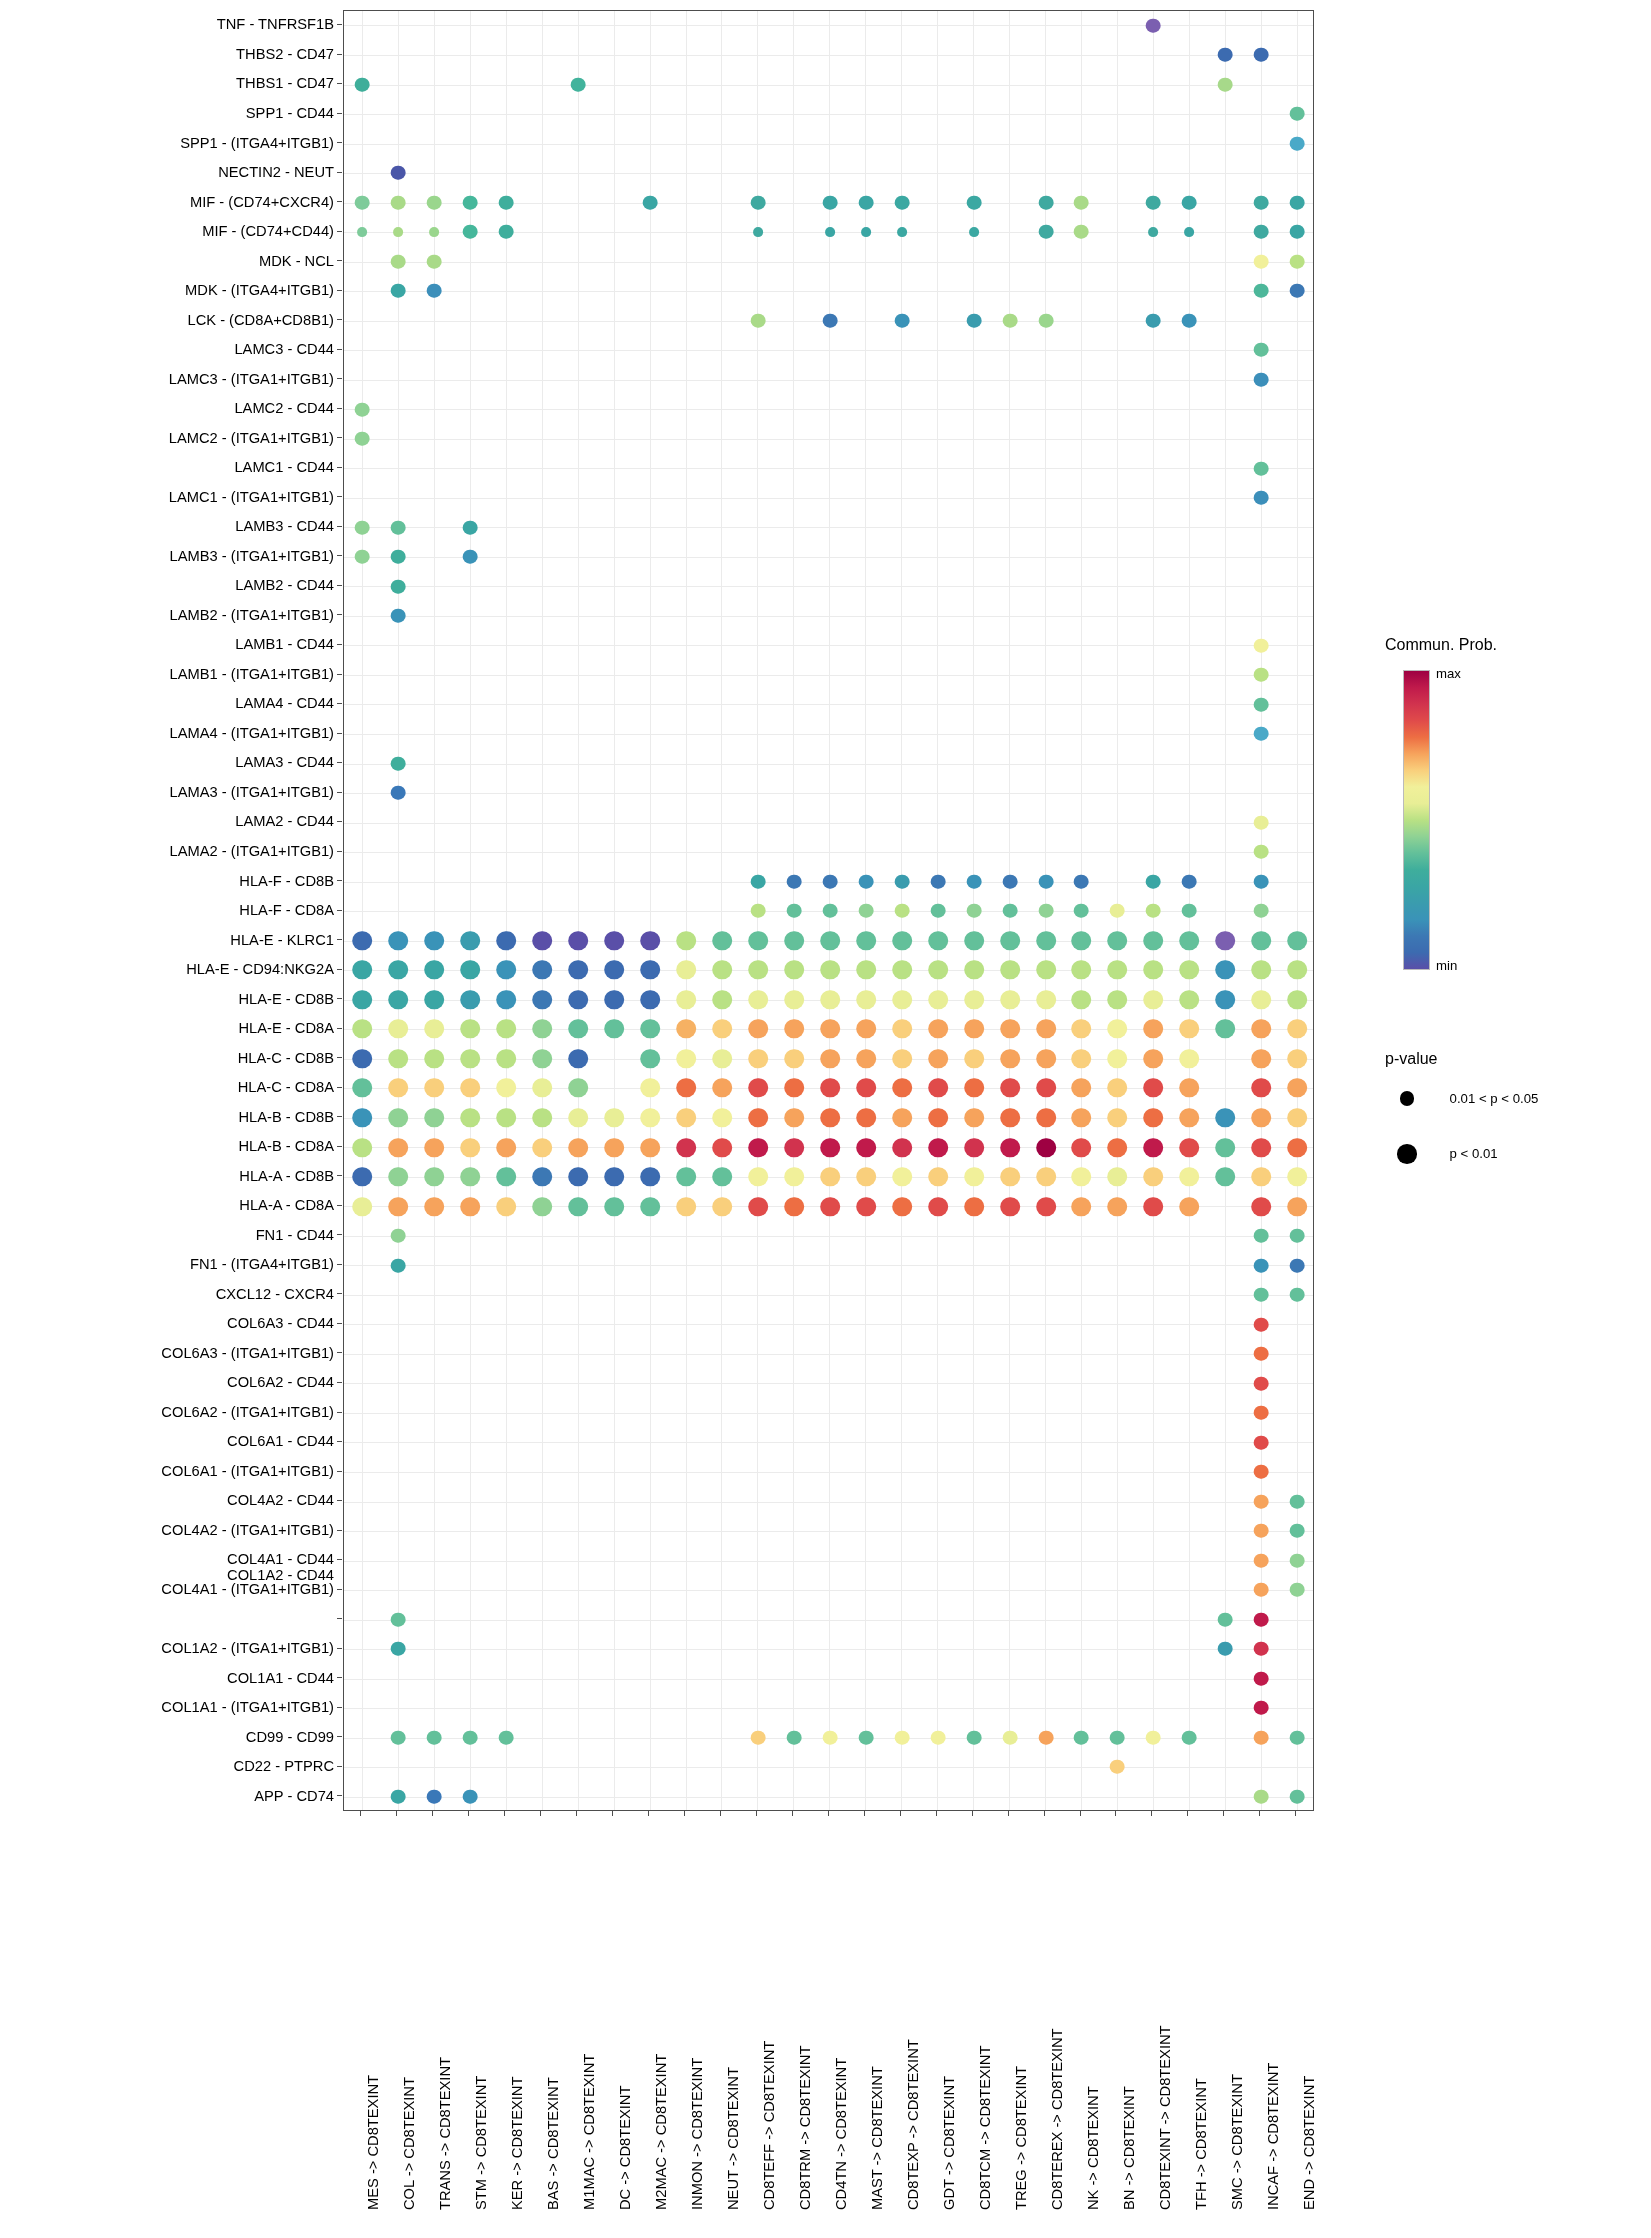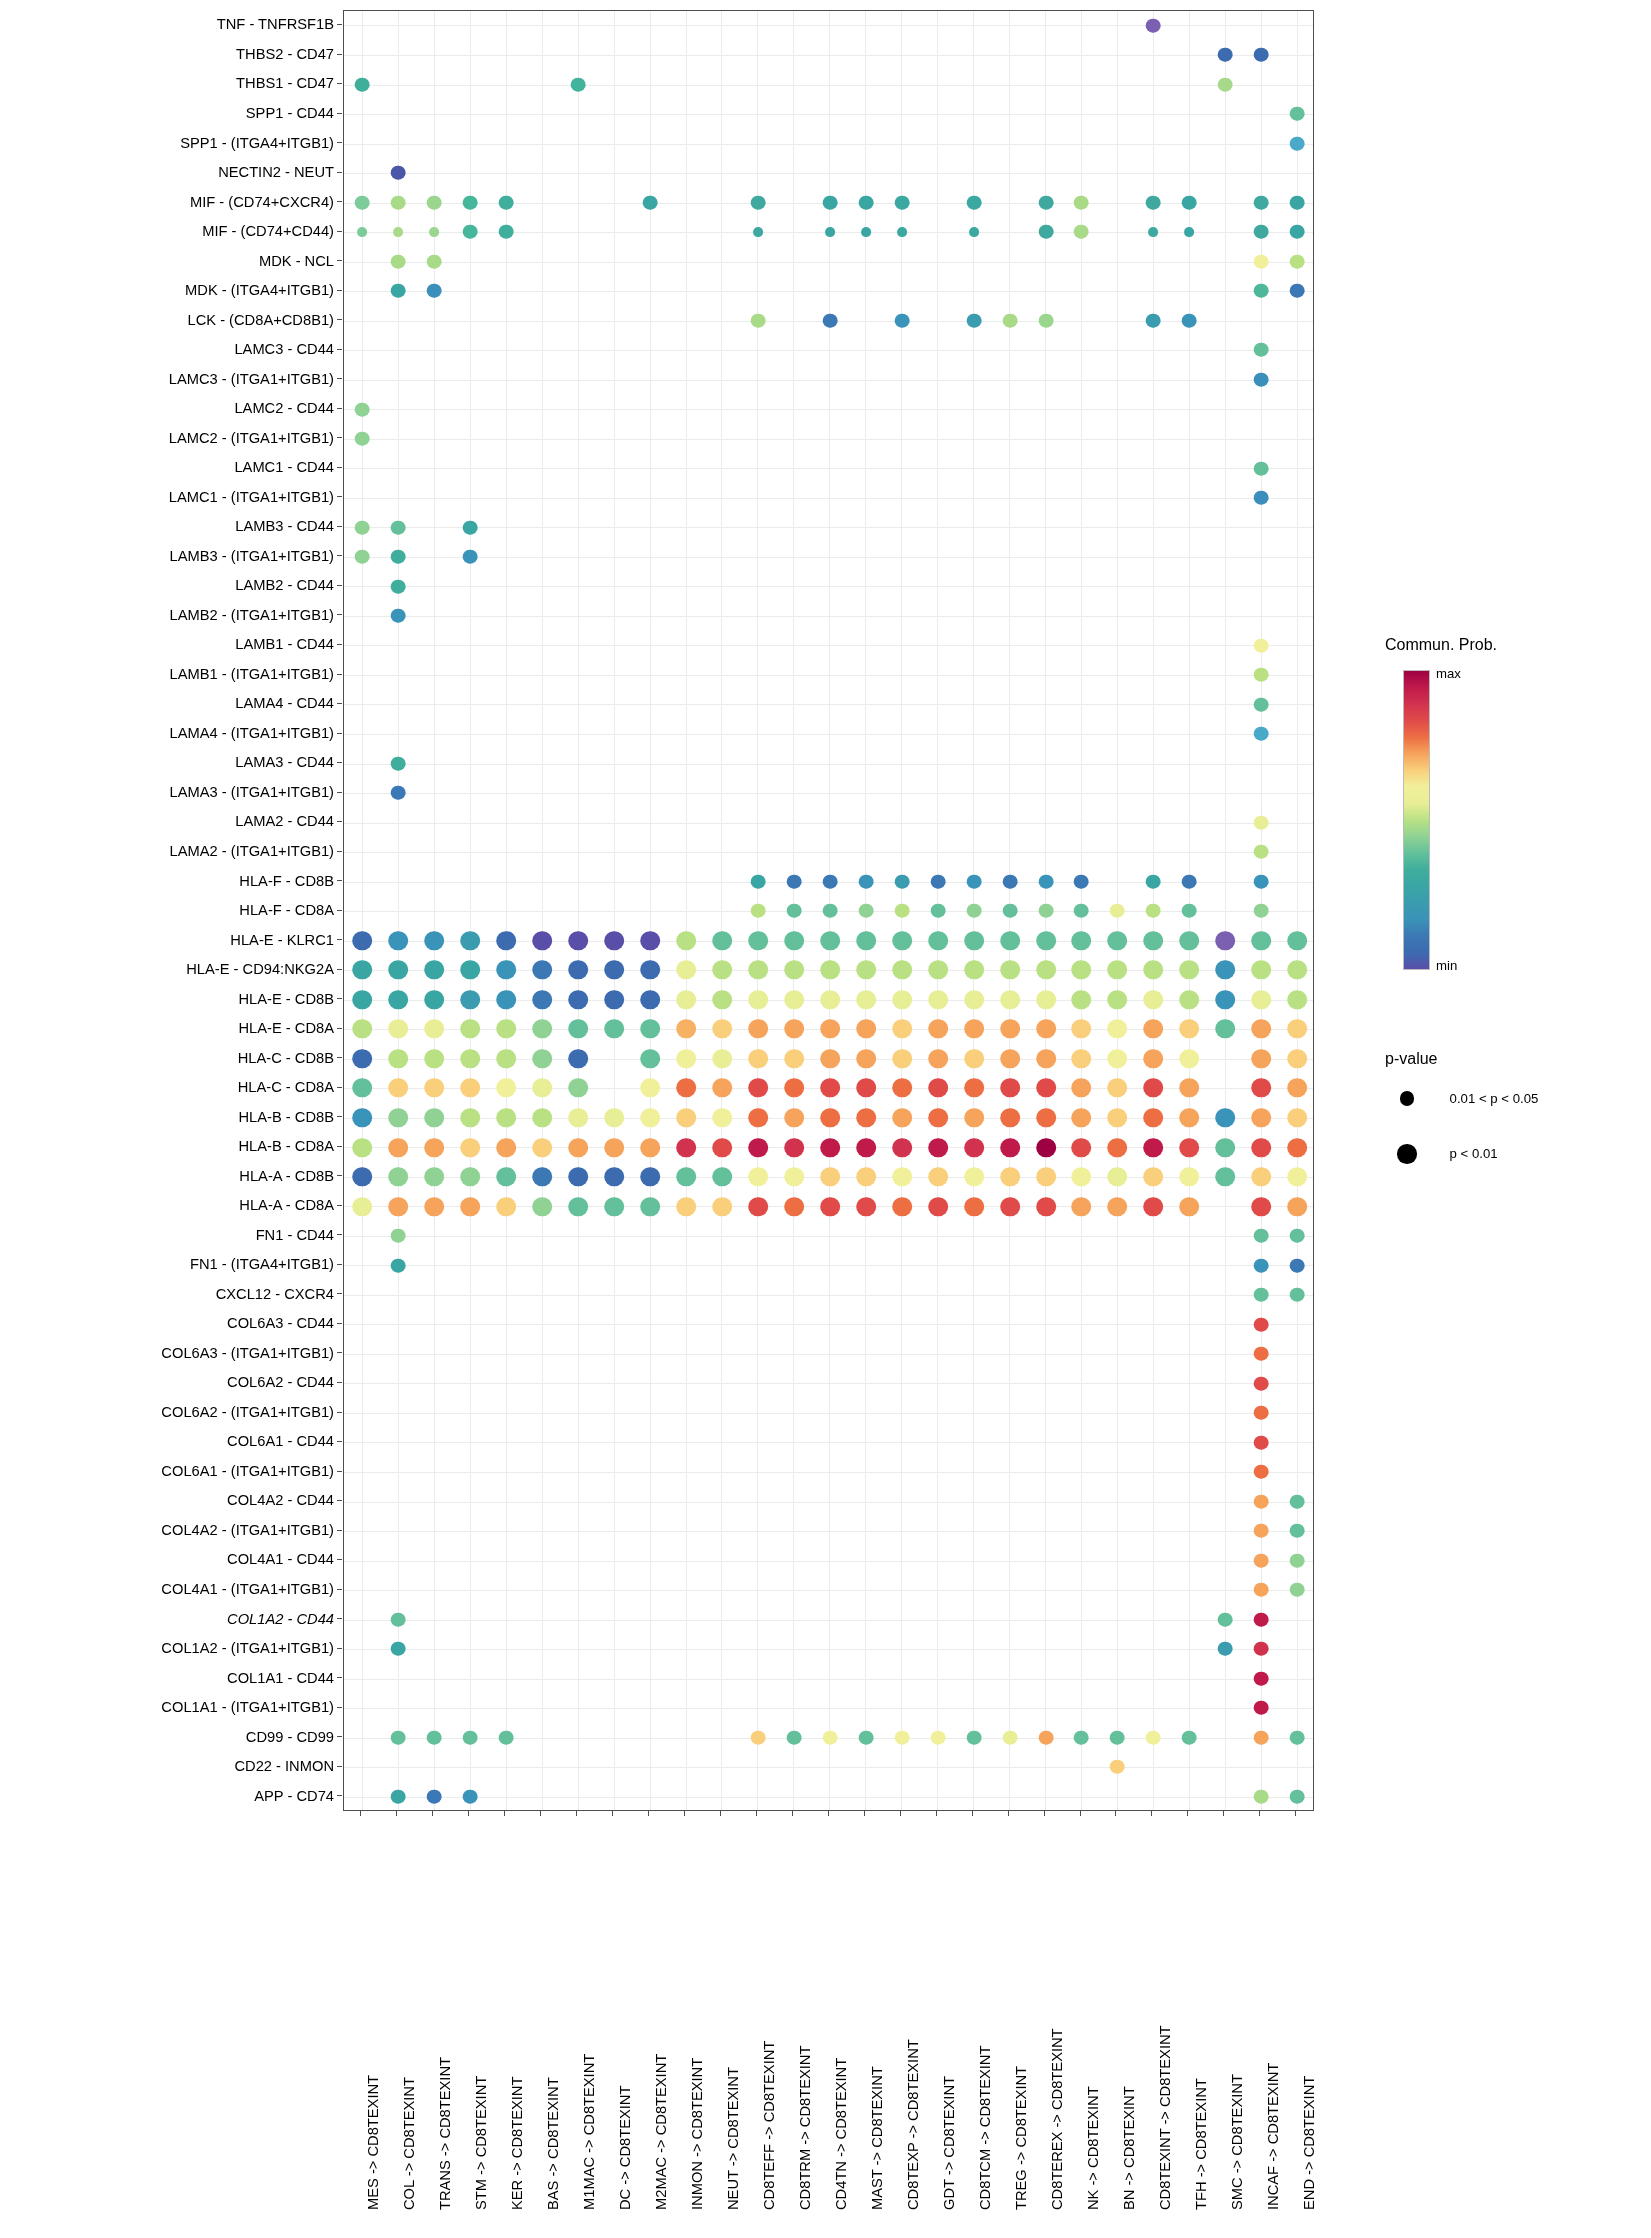--- a/index.html
+++ b/index.html
@@ -622,26 +622,26 @@
       <div class="dot" title="CD99 - CD99  |  END -&gt; CD8TEXINT" style="width: 14.7px; height: 14.7px; left: 953px; top: 1727px; background: rgb(99, 192, 154);"></div>
       <div class="dot" title="CD22 - PTPRC  |  BN -&gt; CD8TEXINT" style="width: 14.7px; height: 14.7px; left: 773px; top: 1756px; background: rgb(249, 207, 124);"></div>
       <div class="dot" title="APP - CD74  |  COL -&gt; CD8TEXINT" style="width: 14.7px; height: 14.7px; left: 54px; top: 1786px; background: rgb(58, 166, 164);"></div>
       <div class="dot" title="APP - CD74  |  TRANS -&gt; CD8TEXINT" style="width: 14.7px; height: 14.7px; left: 90px; top: 1786px; background: rgb(58, 120, 184);"></div>
       <div class="dot" title="APP - CD74  |  STM -&gt; CD8TEXINT" style="width: 14.7px; height: 14.7px; left: 126px; top: 1786px; background: rgb(58, 147, 184);"></div>
       <div class="dot" title="APP - CD74  |  INCAF -&gt; CD8TEXINT" style="width: 14.7px; height: 14.7px; left: 917px; top: 1786px; background: rgb(169, 218, 136);"></div>
       <div class="dot" title="APP - CD74  |  END -&gt; CD8TEXINT" style="width: 14.7px; height: 14.7px; left: 953px; top: 1786px; background: rgb(99, 192, 154);"></div>
     </div>
   <div id="y-axis-labels" style="left: 0px; top: 9.8px; width: 334px; height: 1801px;">
       <div class="ylab" style="top: 1779px;">APP - CD74</div>
-      <div class="ylab" style="top: 1749px;">CD22 - INMON</div>
+      <div class="ylab" style="top: 1749px;">CD22 - PTPRC</div>
       <div class="ylab" style="top: 1720px;">CD99 - CD99</div>
       <div class="ylab" style="top: 1690px;">COL1A1 - (ITGA1+ITGB1)</div>
       <div class="ylab" style="top: 1661px;">COL1A1 - CD44</div>
       <div class="ylab" style="top: 1631px;">COL1A2 - (ITGA1+ITGB1)</div>
-      <div class="ylab" style="top: 1602px; font-style: italic;">COL1A2 - CD44</div>
+      <div class="ylab" style="top: 1558px;">COL1A2 - CD44</div>
       <div class="ylab" style="top: 1572px;">COL4A1 - (ITGA1+ITGB1)</div>
       <div class="ylab" style="top: 1542px;">COL4A1 - CD44</div>
       <div class="ylab" style="top: 1513px;">COL4A2 - (ITGA1+ITGB1)</div>
       <div class="ylab" style="top: 1483px;">COL4A2 - CD44</div>
       <div class="ylab" style="top: 1454px;">COL6A1 - (ITGA1+ITGB1)</div>
       <div class="ylab" style="top: 1424px;">COL6A1 - CD44</div>
       <div class="ylab" style="top: 1395px;">COL6A2 - (ITGA1+ITGB1)</div>
       <div class="ylab" style="top: 1365px;">COL6A2 - CD44</div>
       <div class="ylab" style="top: 1336px;">COL6A3 - (ITGA1+ITGB1)</div>
       <div class="ylab" style="top: 1306px;">COL6A3 - CD44</div>

